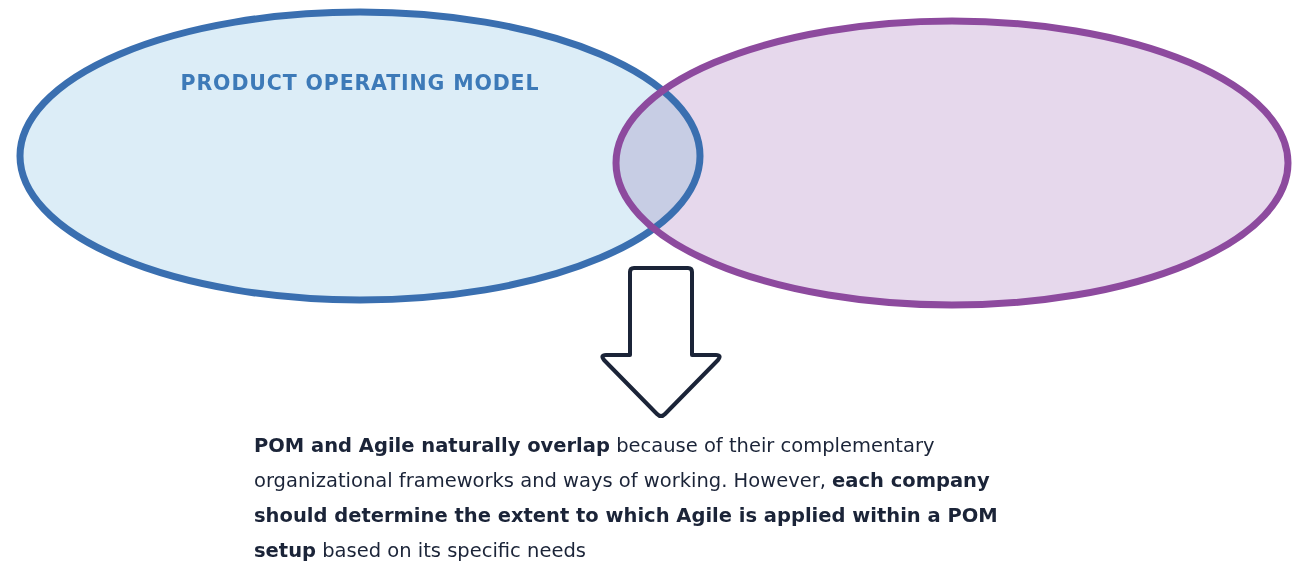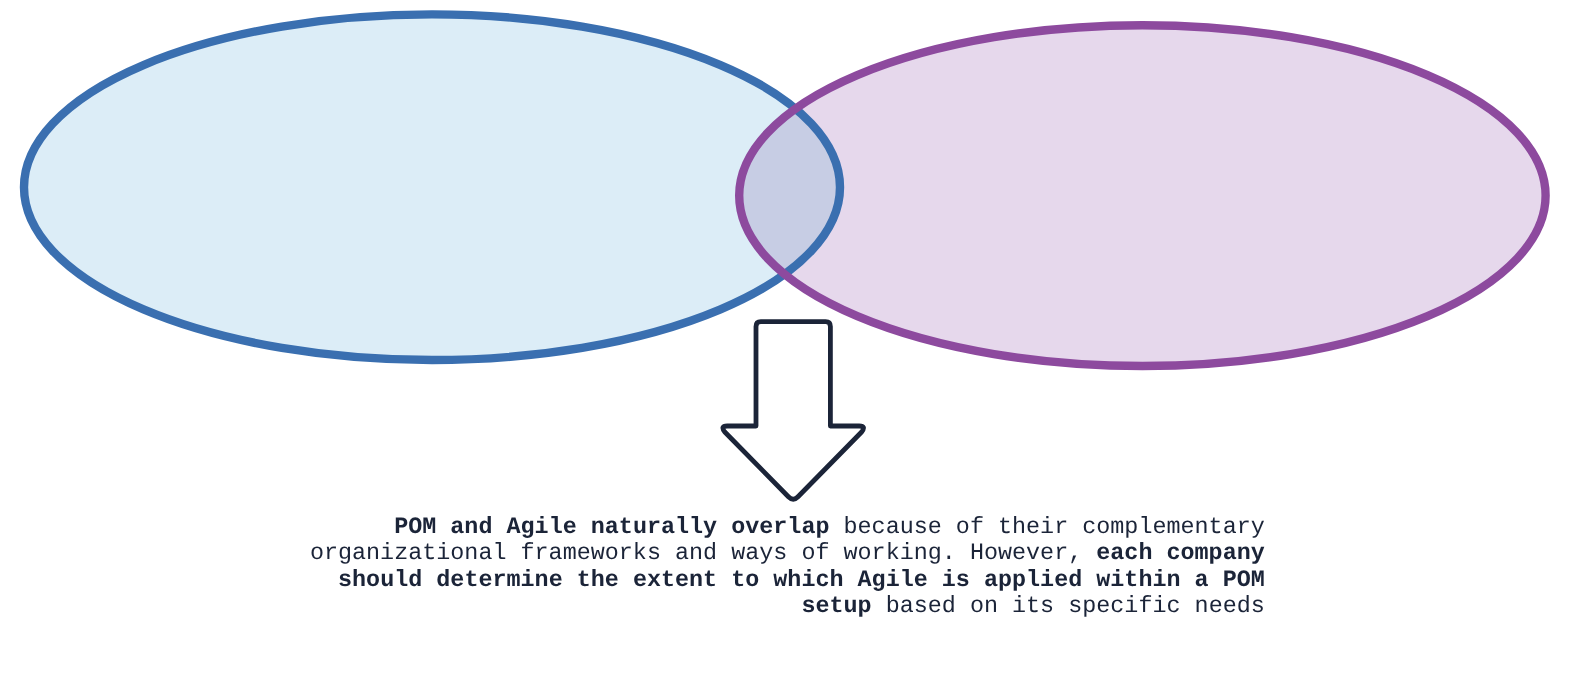--- a/index.html
+++ b/index.html
@@ -78,25 +78,24 @@
     width: 130px;
     height: 160px;
   }
 
   
   #caption {
     position: absolute;
     left: 254px;
     top: 428px;
     width: 800px;
-    text-align: right;
+    text-align: left;
     font-size: 19.5px;
-    line-height: 22px;
+    line-height: 35px;
     color: #1b2438;
-    font-family: Liberation Mono, monospace;
   }
   #caption b { font-weight: bold; }
 </style>
 </head>
 <body>
 
 <div id="stage">
 
   <div id="venn-area">
     <svg id="venn-svg" viewBox="0 0 1308 320" xmlns="http://www.w3.org/2000/svg">
@@ -113,20 +112,21 @@
       <g clip-path="url(#clip-left)">
         <ellipse cx="952" cy="163" rx="336" ry="142" fill="#c7cde4"></ellipse>
       </g>
 
       <ellipse cx="360" cy="156" rx="340" ry="144" fill="none" stroke="#3a6fb0" stroke-width="7"></ellipse>
 
       <ellipse cx="952" cy="163" rx="336" ry="142" fill="none" stroke="#8d4a9e" stroke-width="7"></ellipse>
     </svg>
 
     <div id="pom-text" class="lobe-text">
+      <div id="pom-title" class="lobe-title">PRODUCT OPERATING MODEL</div>
     </div>
 
   </div>
 
   <div id="arrow-wrap">
     <svg viewBox="0 0 130 160" width="130" height="160" xmlns="http://www.w3.org/2000/svg">
       <path d="M 38 6
                L 92 6
                Q 96 6 96 10
                L 96 93

